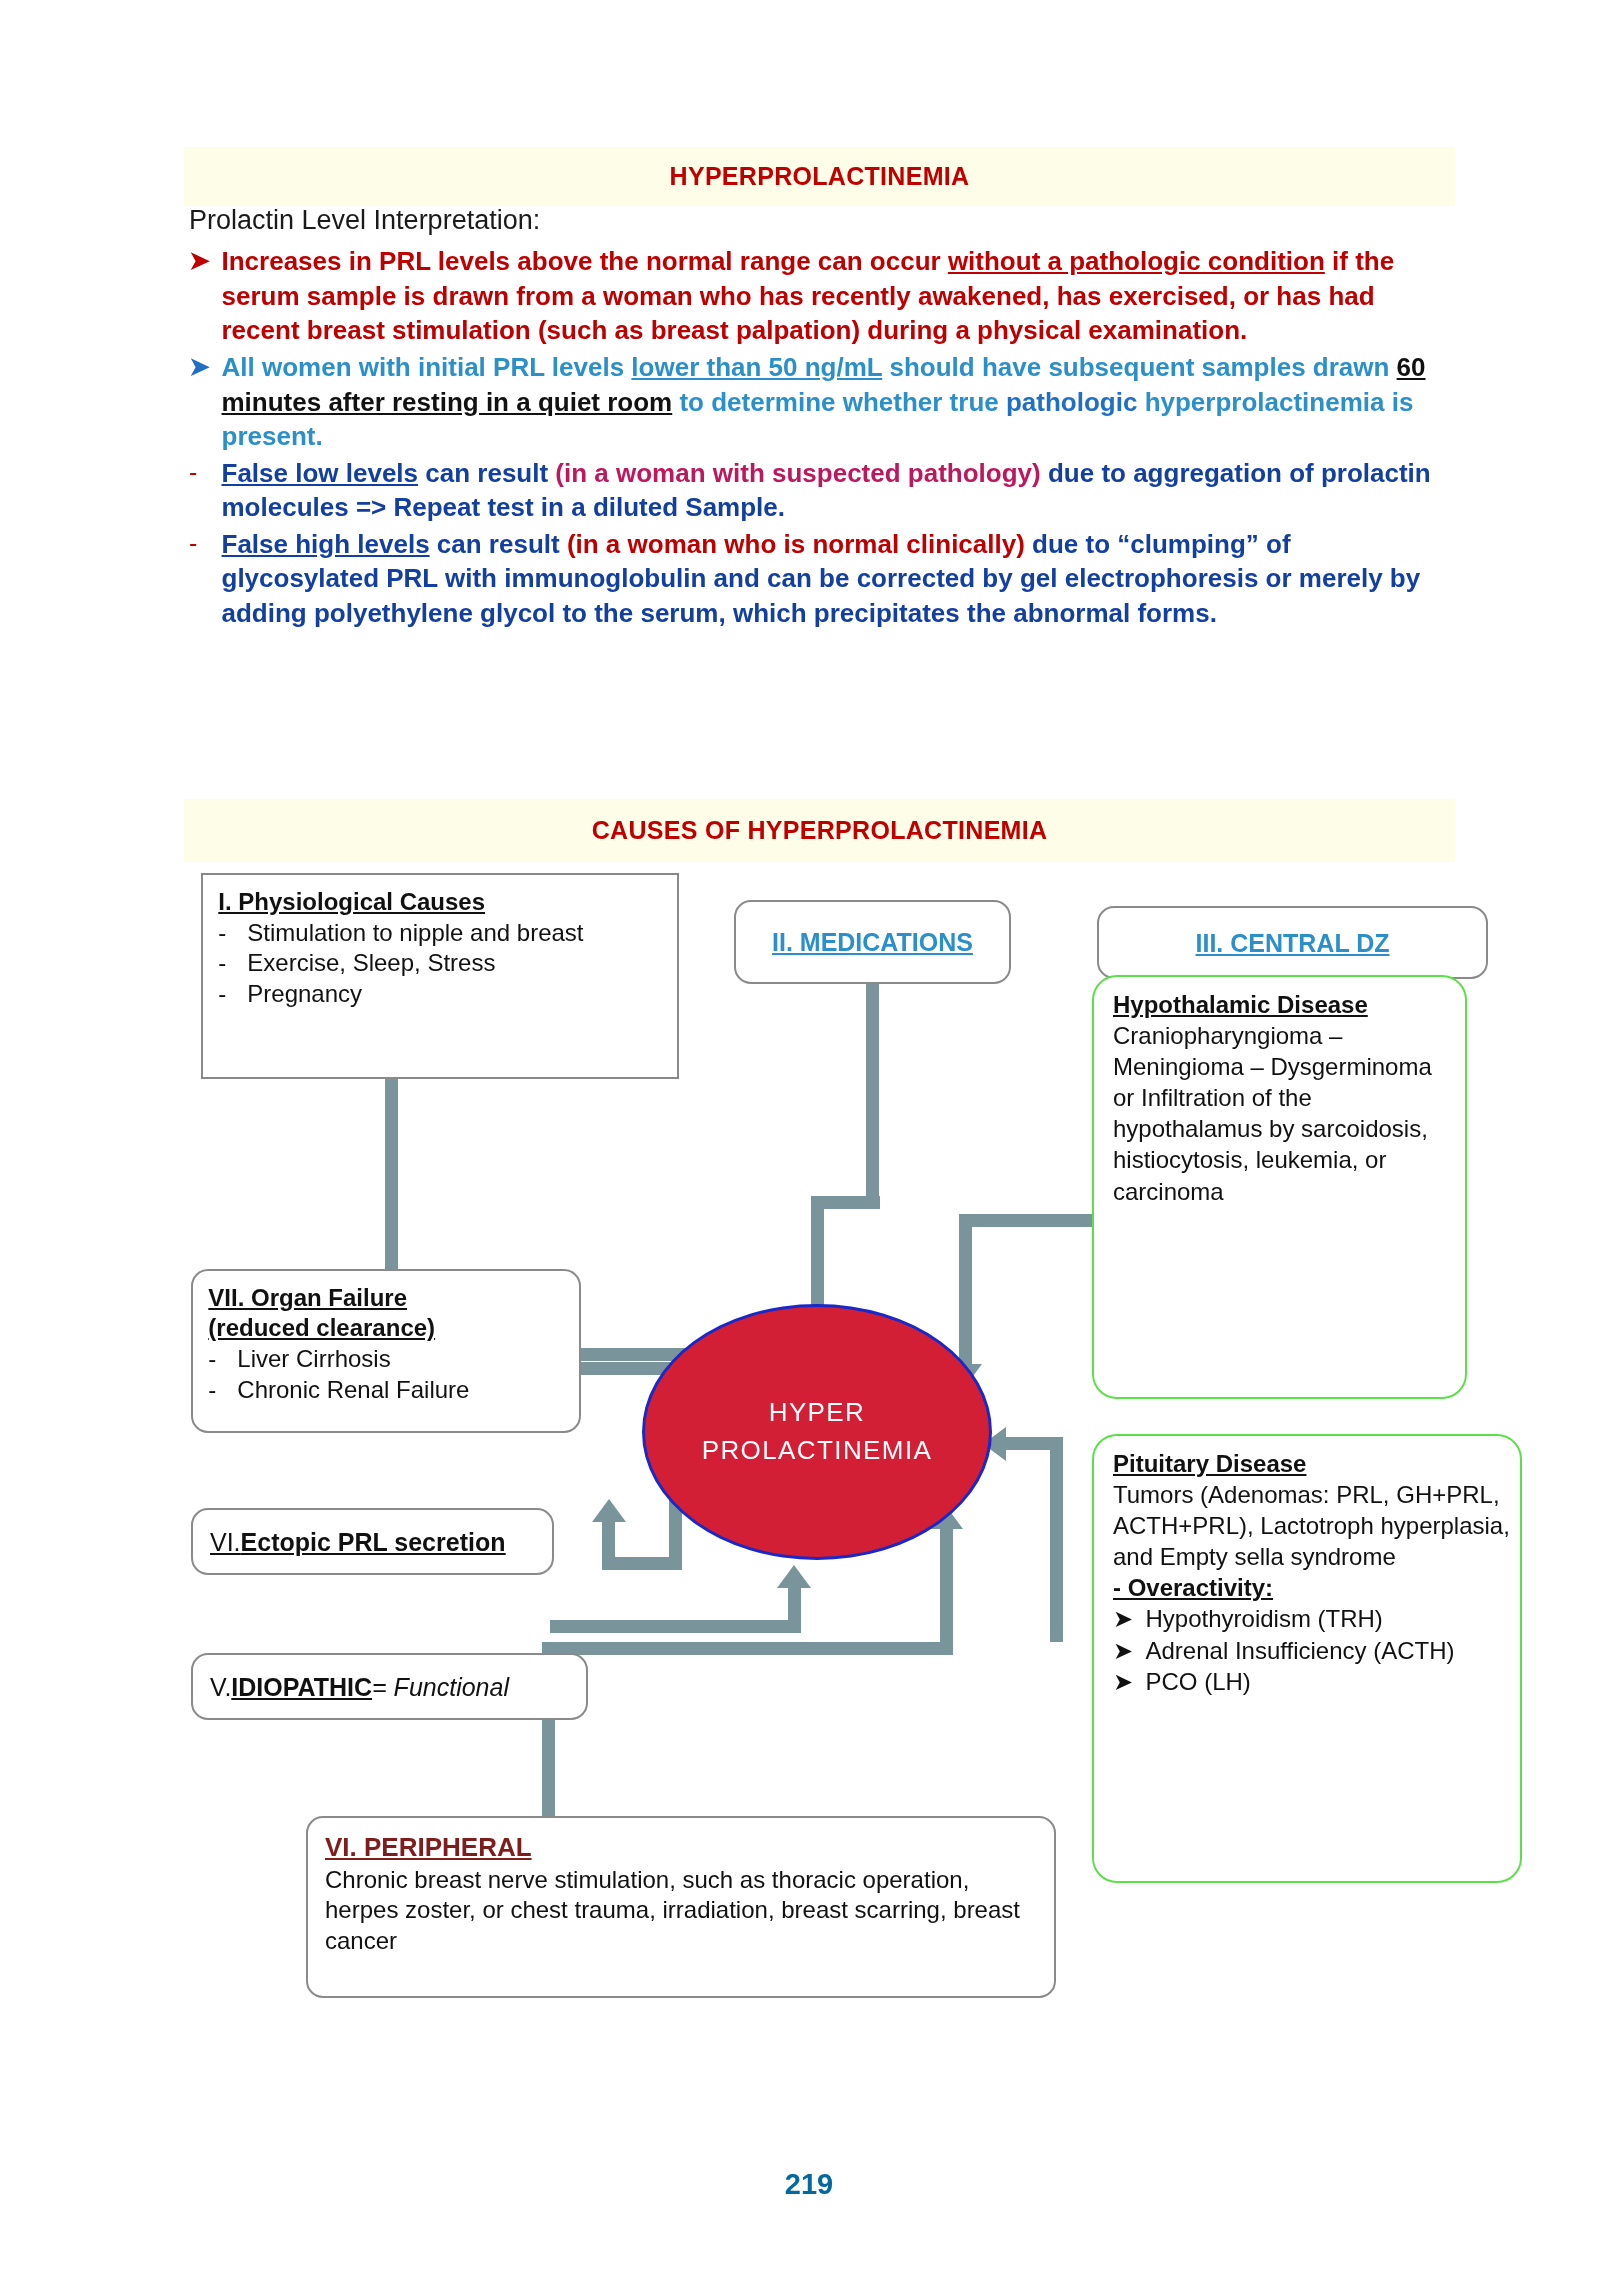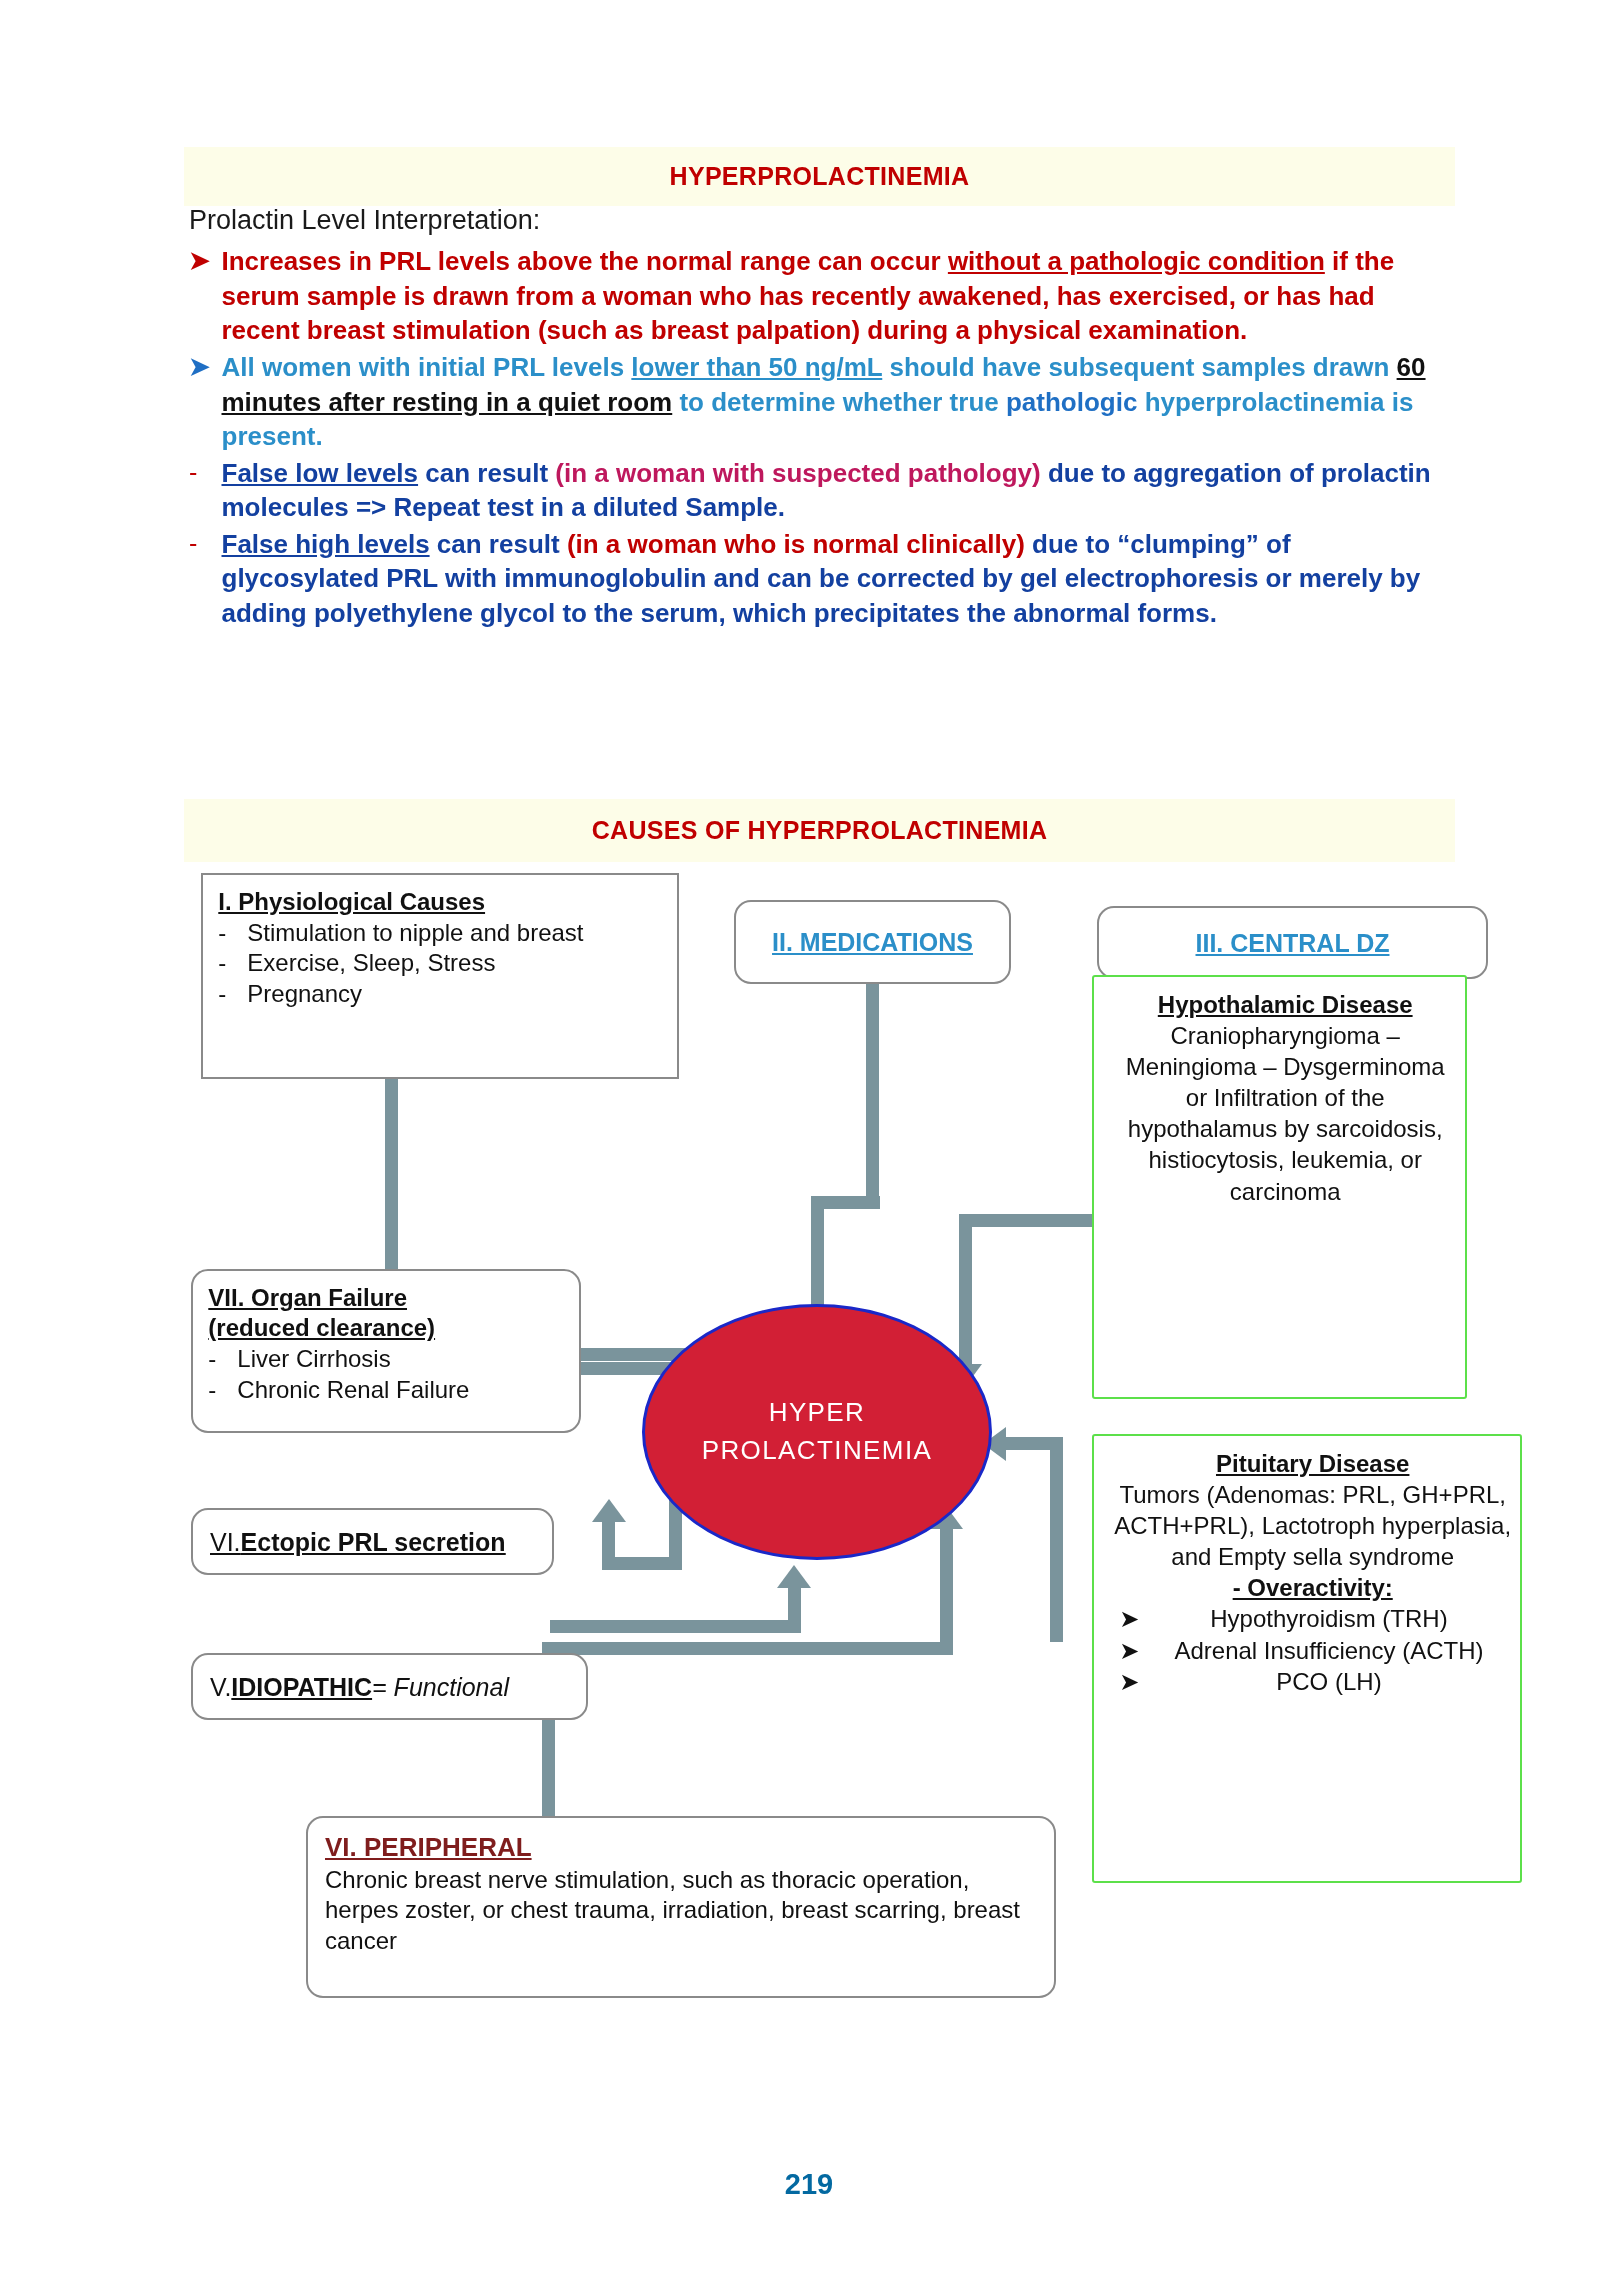--- a/index.html
+++ b/index.html
@@ -92,21 +92,21 @@
     display: flex;
     align-items: flex-start;
   }
   .node li .d {
     flex: 0 0 auto; width: 29px;
   }
   .node li .x { flex: 1 1 auto; }
 
   .sq   { border: 2.9px solid #8a8a8a; border-radius: 0; }
   .rr   { border: 2.9px solid #8a8a8a; border-radius: 17px; }
-  .grn  { border: 2.9px solid #5ce04a; border-radius: 3px; text-align: center; }
+  .grn  { border: 2.9px solid #5ce04a; border-radius: 25px; }
 
   #n-physio   { left: 201px;  top: 13.4px;  width: 478px; height: 206px; padding: 11.5px 15.3px; }
   #n-meds     { left: 734px;  top: 40px;  width: 277px; height: 84px;  padding: 0; }
   #n-central  { left: 1097px; top: 46px;  width: 391px; height: 73px;  padding: 0; }
   #n-hypo     { left: 1092px; top: 115px; width: 375px; height: 424px; padding: 11.5px 7.6px 7.6px 19px; }
   #n-pituit   { left: 1092px; top: 574px; width: 430px; height: 449px; padding: 11.5px 7.6px 7.6px 19px; }
   #n-organ    { left: 191px;  top: 409px; width: 390px; height: 164px; padding: 11.5px 15.3px; }
   #n-ectopic  { left: 191px;  top: 648px; width: 363px; height: 67px;  padding: 0 0 0 17px; text-decoration: underline; }
   #n-idio     { left: 191px;  top: 793px; width: 397px; height: 67px;  padding: 0 0 0 17px; }
   #n-periph   { left: 306px;  top: 956px; width: 750px; height: 182px; padding: 13.4px 17px; }

